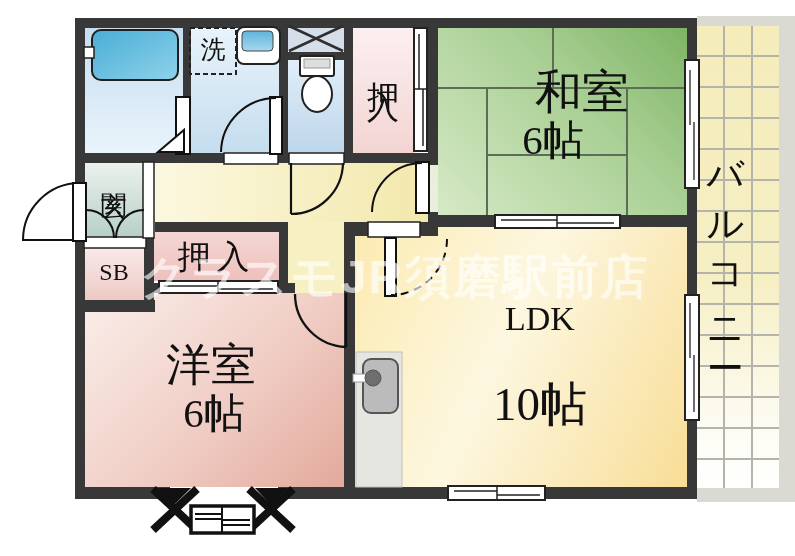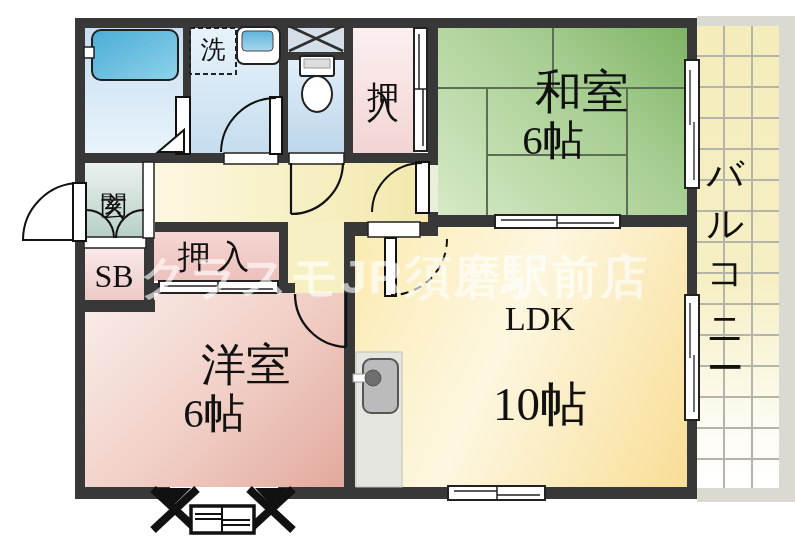--- a/index.html
+++ b/index.html
@@ -227,26 +227,26 @@
       <line x1="223" y1="525" x2="250" y2="525" stroke="#111" stroke-width="2"></line>
     </g>
   </svg>
 
   <div class="lbl lblz" style="left:438px;top:68px;width:230px;font-size:47px;padding-left:29px;">和室</div>
   <div class="lbl lblz" style="left:438px;top:119px;width:230px;font-size:41px;">6帖</div>
 
   <div class="lbl lblz" style="left:400px;top:301px;width:280px;font-size:34px;">LDK</div>
   <div class="lbl lblz" style="left:400px;top:360px;width:280px;font-size:47px;margin-top:20px;">10帖</div>
 
-  <div class="lbl lblz" style="left:85px;top:342px;width:252px;font-size:45px;padding-left:35px;">洋室</div>
+  <div class="lbl lblz" style="left:85px;top:342px;width:252px;font-size:45px;">洋室</div>
   <div class="lbl lblz" style="left:85px;top:392px;width:258px;font-size:41px;">6帖</div>
 
   <div class="lbl lblz vert" style="left:366px;top:56px;font-size:32px;letter-spacing:8px;">押入</div>
   <div class="lbl lblz" style="left:154px;top:240px;width:125px;font-size:33px;letter-spacing:6px;">押入</div>
 
   <div class="lbl lblz vert" style="left:100px;top:171px;font-size:26px;letter-spacing:2px;">玄関</div>
-  <div class="lbl lblz" style="left:85px;top:260px;width:58px;font-size:32px;">SB</div>
+  <div class="lbl lblz" style="left:85px;top:260px;width:58px;font-size:24px;">SB</div>
   <div class="lbl lblz" style="left:190px;top:37px;width:46px;font-size:25px;">洗</div>
 
   <div class="lbl lblz vert" style="left:705px;top:133px;font-size:37px;letter-spacing:12px;">バルコニー</div>
 
   <div id="watermark">クラスモJR須磨駅前店</div>
 </div>
 
 </body></html>

